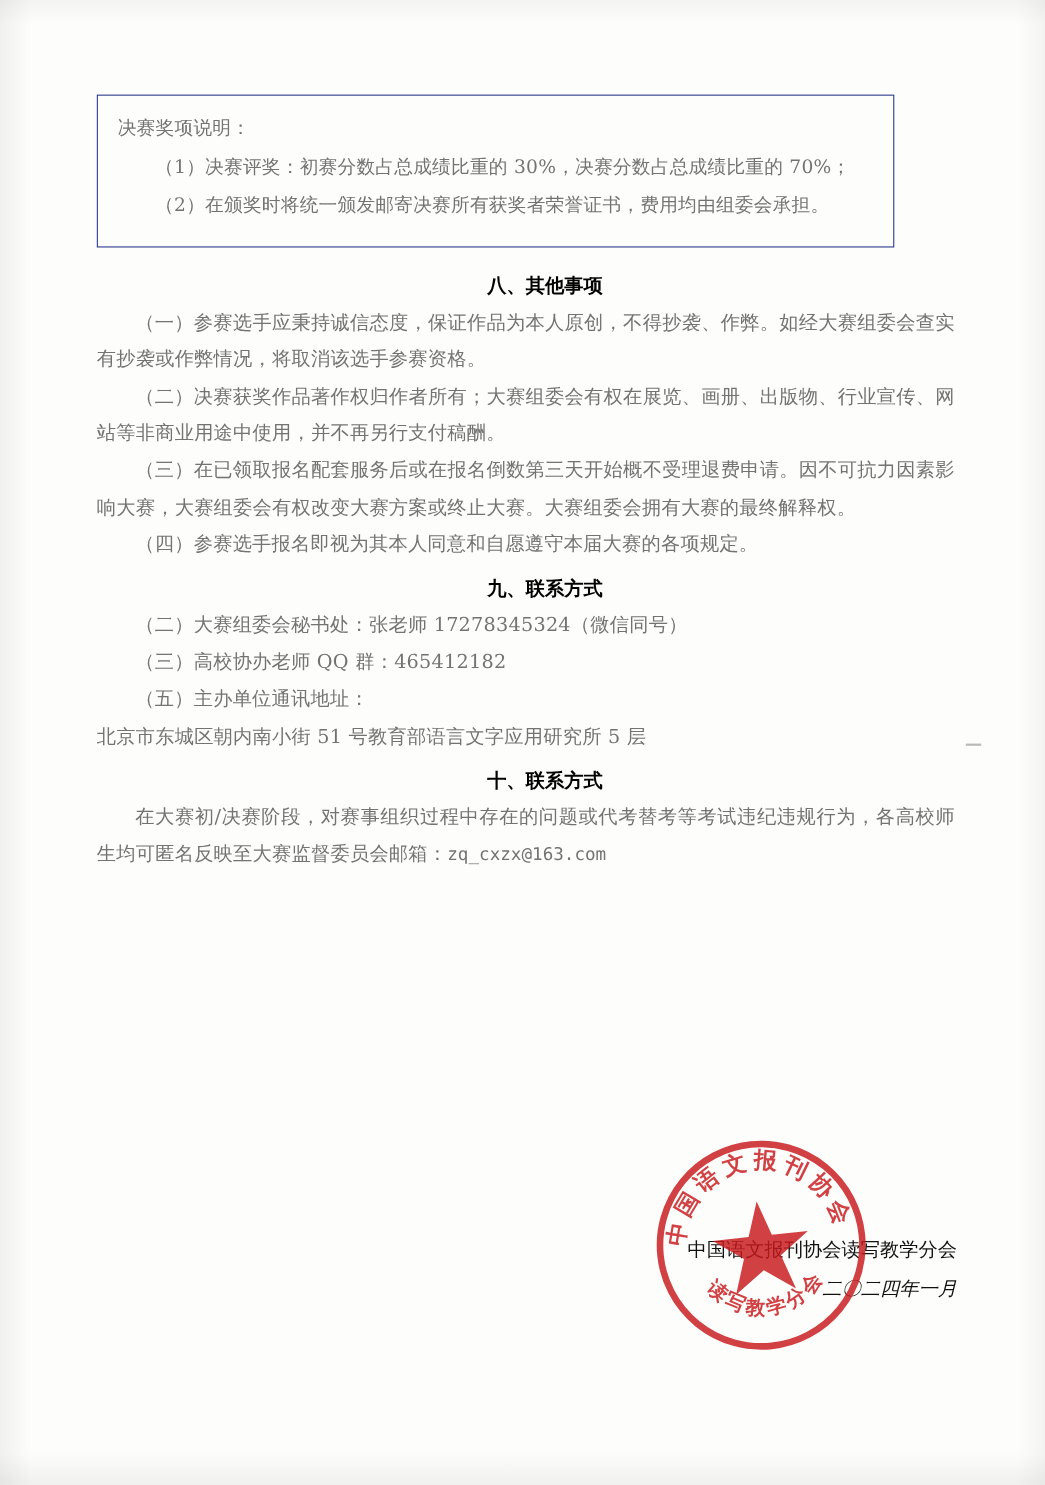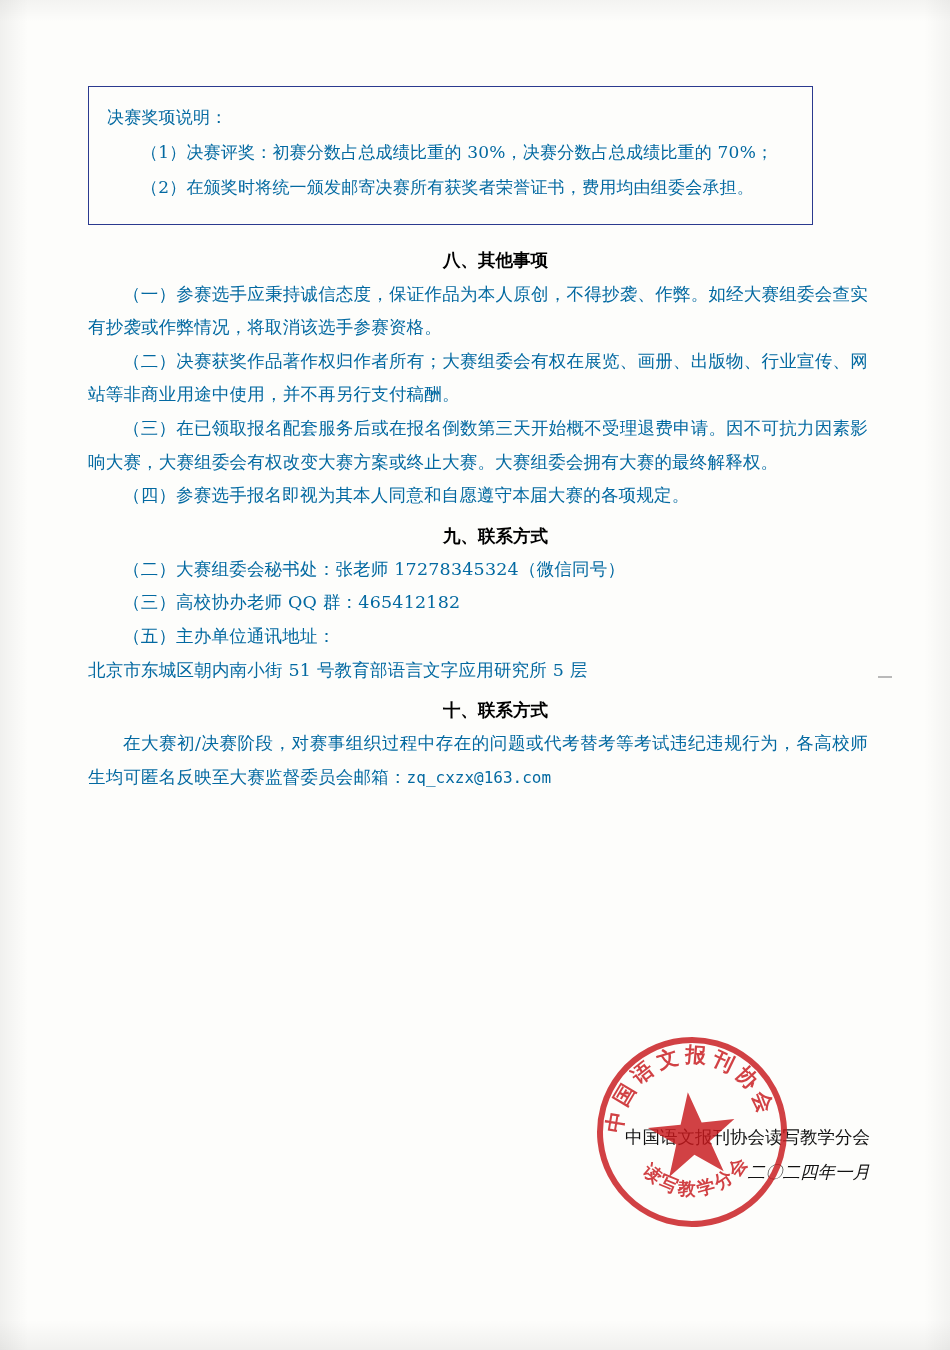--- a/index.html
+++ b/index.html
@@ -36,21 +36,21 @@
   .boxed {
     border: 1px solid #2b3a8f;
     padding: 14px 18px 18px 18px;
     box-sizing: border-box;
     width: 725px;
     margin-bottom: 18px;
   }
   .para {
     font-size: 17.5px;
     line-height: 1.92;
-    color: #0369a1;
+    color: #737373;
     letter-spacing: 0.2px;
     text-align: justify;
     margin: 0 0 2px 0;
   }
   .indent {
     text-indent: 2em;
   }
   .boxed .para {
     font-size: 17px;
     line-height: 1.95;

